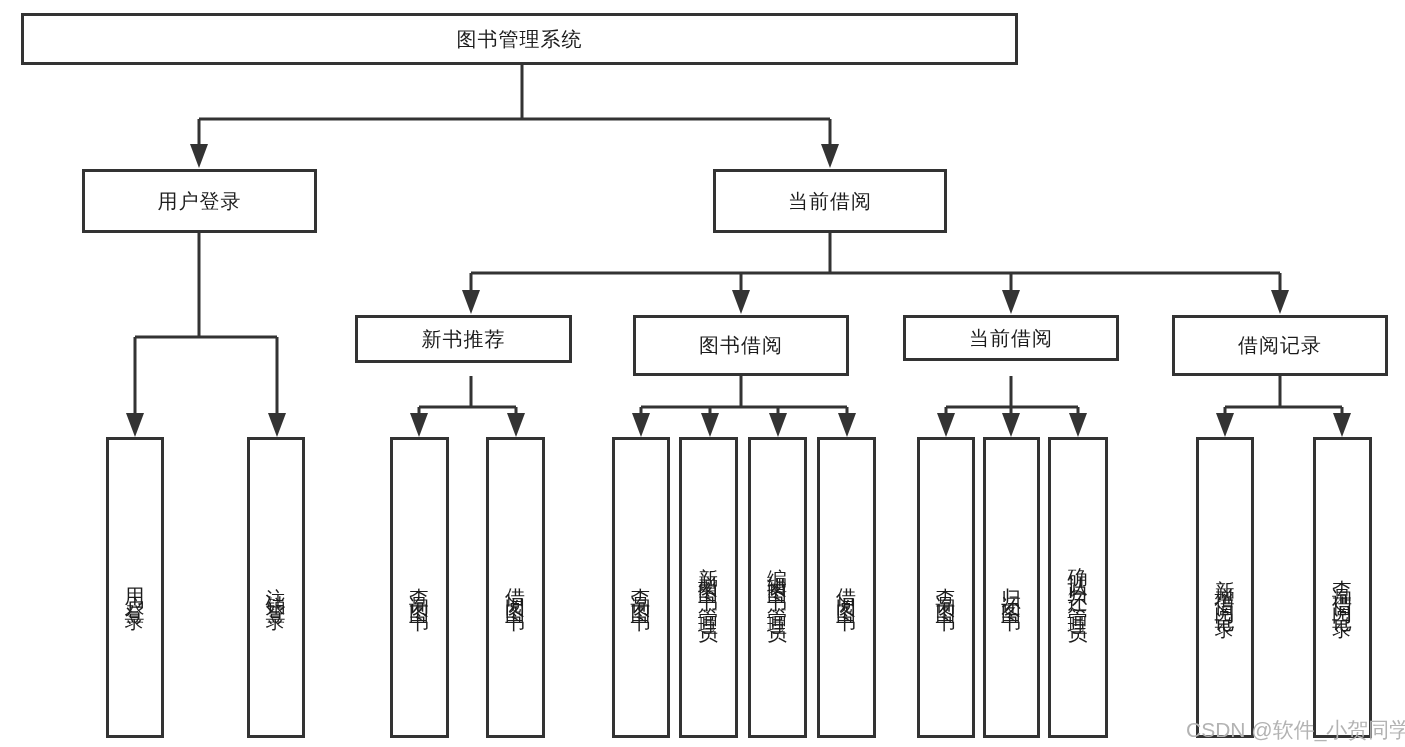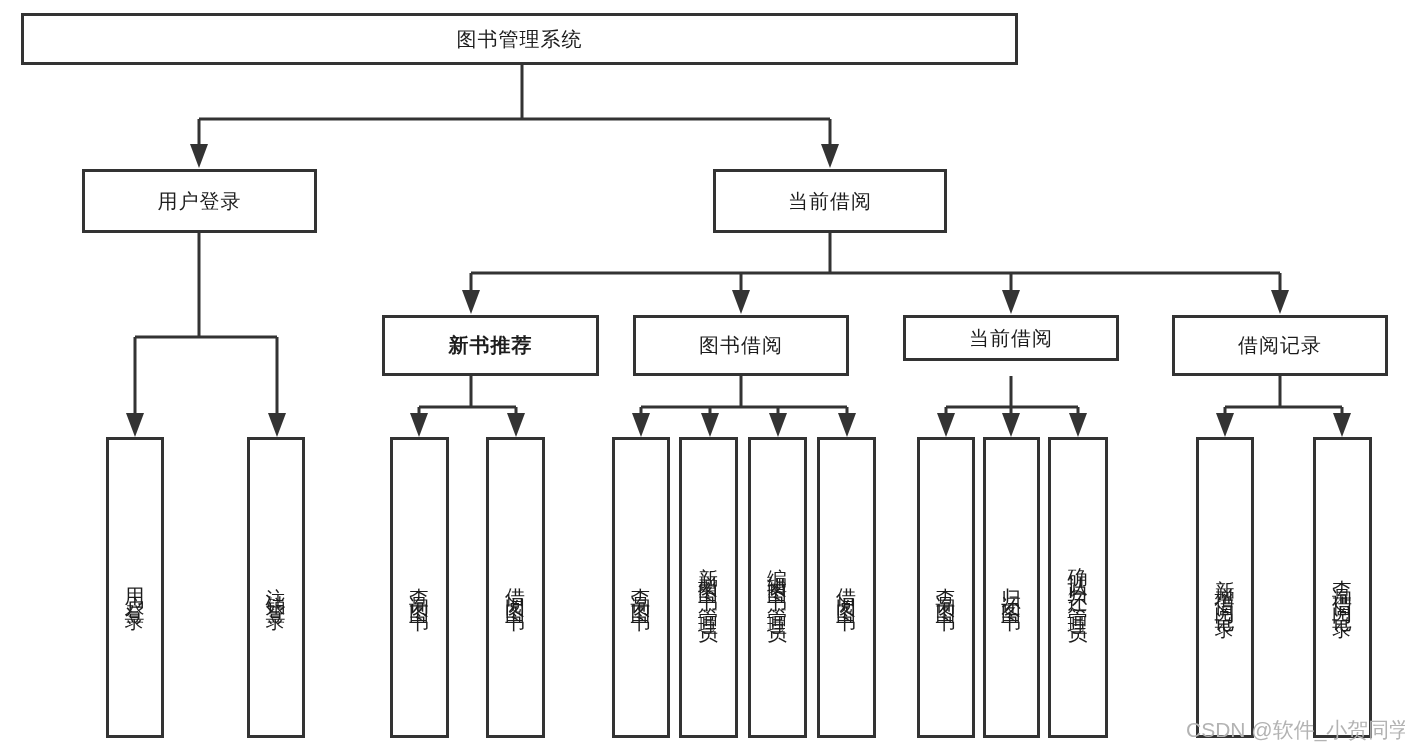--- a/index.html
+++ b/index.html
@@ -48,21 +48,21 @@
     letter-spacing: 8px;
     line-height: 1;
     white-space: nowrap;
   }
   
   #b-root { left: 21px;  top: 13px;  width: 997px; height: 52px; }
   
   #b-user-login { left: 82px;  top: 169px; width: 235px; height: 64px; }
   #b-book-mgmt  { left: 713px; top: 169px; width: 234px; height: 64px; }
   
-  #b-nbr { left: 382px;  top: 315px; width: 217px; height: 61px; font-weight: bold; }
+  #b-nbr { left: 355px;  top: 315px; width: 217px; height: 48px; }
   #b-bb  { left: 633px;  top: 315px; width: 216px; height: 61px; }
   #b-cb  { left: 903px;  top: 315px; width: 216px; height: 46px; }
   #b-br  { left: 1172px; top: 315px; width: 216px; height: 61px; }
   
   #l-ul  { left: 106px;  width: 58px; }
   #l-lo  { left: 247px;  width: 58px; }
   #l-nq  { left: 390px;  width: 59px; }
   #l-nb  { left: 486px;  width: 59px; }
   #l-bq  { left: 612px;  width: 58px; }
   #l-ba  { left: 679px;  width: 59px; }

